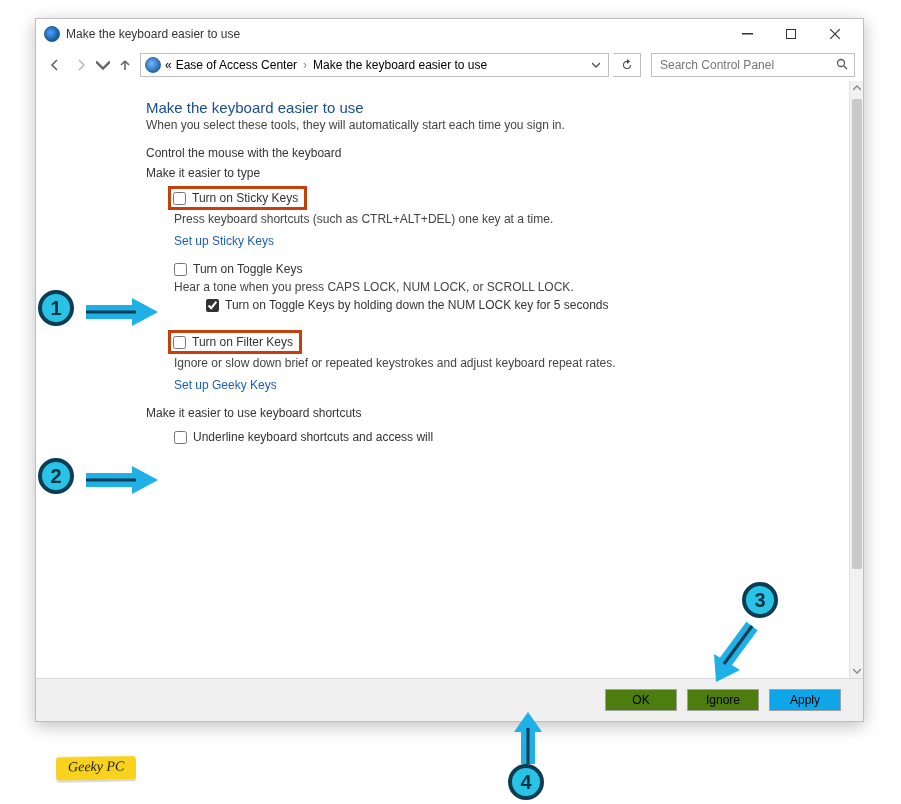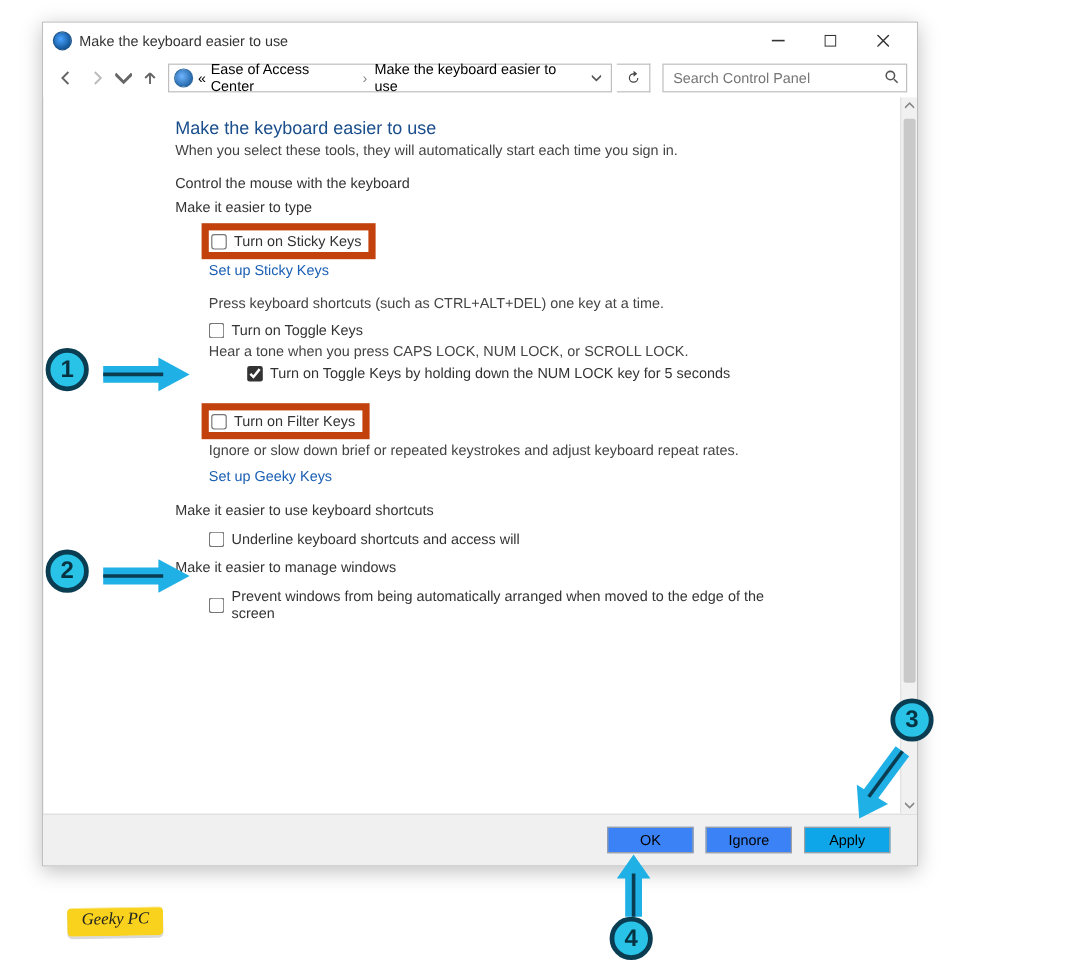--- a/index.html
+++ b/index.html
@@ -9,21 +9,21 @@
     font-size: 12px;
     background: #fff;
     width: 901px;
     height: 804px;
     position: relative;
   }
   .window {
     position: absolute;
     left: 35px;
     top: 18px;
-    width: 730px;
+    width: 829px;
     height: 704px;
     border: 1px solid #bfbfbf;
     box-shadow: 0 4px 16px rgba(0,0,0,.25);
     background: #fff;
     display: flex;
     flex-direction: column;
   }
   .titlebar {
     height: 30px;
     display: flex;
@@ -109,27 +109,27 @@
   .fieldset::before{
     content:"";position:absolute;left:0;right:0;top:8px;height:1px;background:#d0d0d0;z-index:-1;
   }
   .indent{margin-left:28px}
   .indent2{margin-left:52px}
   .row{display:flex;align-items:center;gap:6px;margin:4px 0;color:#333}
   .desc{margin:2px 0 8px 0;color:#444}
   .link{color:#1a5fb4;margin:2px 0 14px 0}
   input[type=checkbox]{width:13px;height:13px;margin:0;accent-color:#333}
   .highlight-box{
-    border:6px solid #c2410c;padding:2px 6px 2px 2px;display:inline-flex;align-items:center;gap:6px;
+    border:3px solid #c2410c;padding:2px 6px 2px 2px;display:inline-flex;align-items:center;gap:6px;
   }
   .bottombar{
     height:42px;background:#f0f0f0;display:flex;align-items:center;justify-content:flex-end;padding:0 22px;gap:10px;
   }
   .btn{
-    min-width:72px;height:22px;border:1px solid #a0a0a0;background:#3b82f6;display:flex;align-items:center;justify-content:center;font-size:12px;
+    min-width:72px;height:22px;border:1px solid #a0a0a0;background:#4d7c0f;display:flex;align-items:center;justify-content:center;font-size:12px;
   }
   .btn.apply{background:#0ea5e9}
   
   .anno-bubble{
     position:absolute;width:36px;height:36px;border-radius:50%;
     background:#29c3e8;border:4px solid #0a3d52;color:#063342;
     display:flex;align-items:center;justify-content:center;
     font-weight:700;font-size:20px;
   }
   .anno-arrow{position:absolute;pointer-events:none}
@@ -227,22 +227,22 @@
 
       <div class="fieldset">
         <span class="legend">Make it easier to type</span>
         <div class="indent">
           <div class="highlight-box" style="margin-left:-6px">
             <label class="row" style="margin:0">
               <input type="checkbox" style="">
               <span>Turn on Sticky Keys</span>
             </label>
           </div>
+          <div class="indent2 desc">Press keyboard shortcuts (such as CTRL+ALT+DEL) one key at a time.</div>
           <div class="indent2 link">Set up Sticky Keys</div>
-          <div class="indent2 desc">Press keyboard shortcuts (such as CTRL+ALT+DEL) one key at a time.</div>
 
           <label class="row">
             <input type="checkbox" style="">
             <span>Turn on Toggle Keys</span>
           </label>
           <div class="indent2 desc" style="margin-bottom:2px">Hear a tone when you press CAPS LOCK, NUM LOCK, or SCROLL LOCK.</div>
           <label class="row indent2" style="margin-left:32px;margin-bottom:18px">
             <input type="checkbox" checked="" style="">
             <span>Turn on Toggle Keys by holding down the NUM LOCK key for 5 seconds</span>
           </label>
@@ -261,29 +261,20 @@
       <div class="fieldset">
         <span class="legend">Make it easier to use keyboard shortcuts</span>
         <div class="indent">
           <label class="row">
             <input type="checkbox" style="">
             <span>Underline keyboard shortcuts and access will</span>
           </label>
         </div>
       </div>
 
-      <div class="fieldset" style="margin-top:10px">
-        <span class="legend">Make it easier to manage windows</span>
-        <div class="indent">
-          <label class="row">
-            <input type="checkbox" style="">
-            <span>Prevent windows from being automatically arranged when moved to the edge of the screen</span>
-          </label>
-        </div>
-      </div>
     </div>
 
     <div class="scrollbar">
       <div class="scroll-up">
         <svg width="8" height="8" viewBox="0 0 8 8">
             <path d="M0 6 L4 2 L8 6" fill="none" stroke="currentColor" stroke-width="1.4"></path>
           </svg>
       </div>
       <div class="scroll-thumb"></div>
       <div class="scroll-down">

